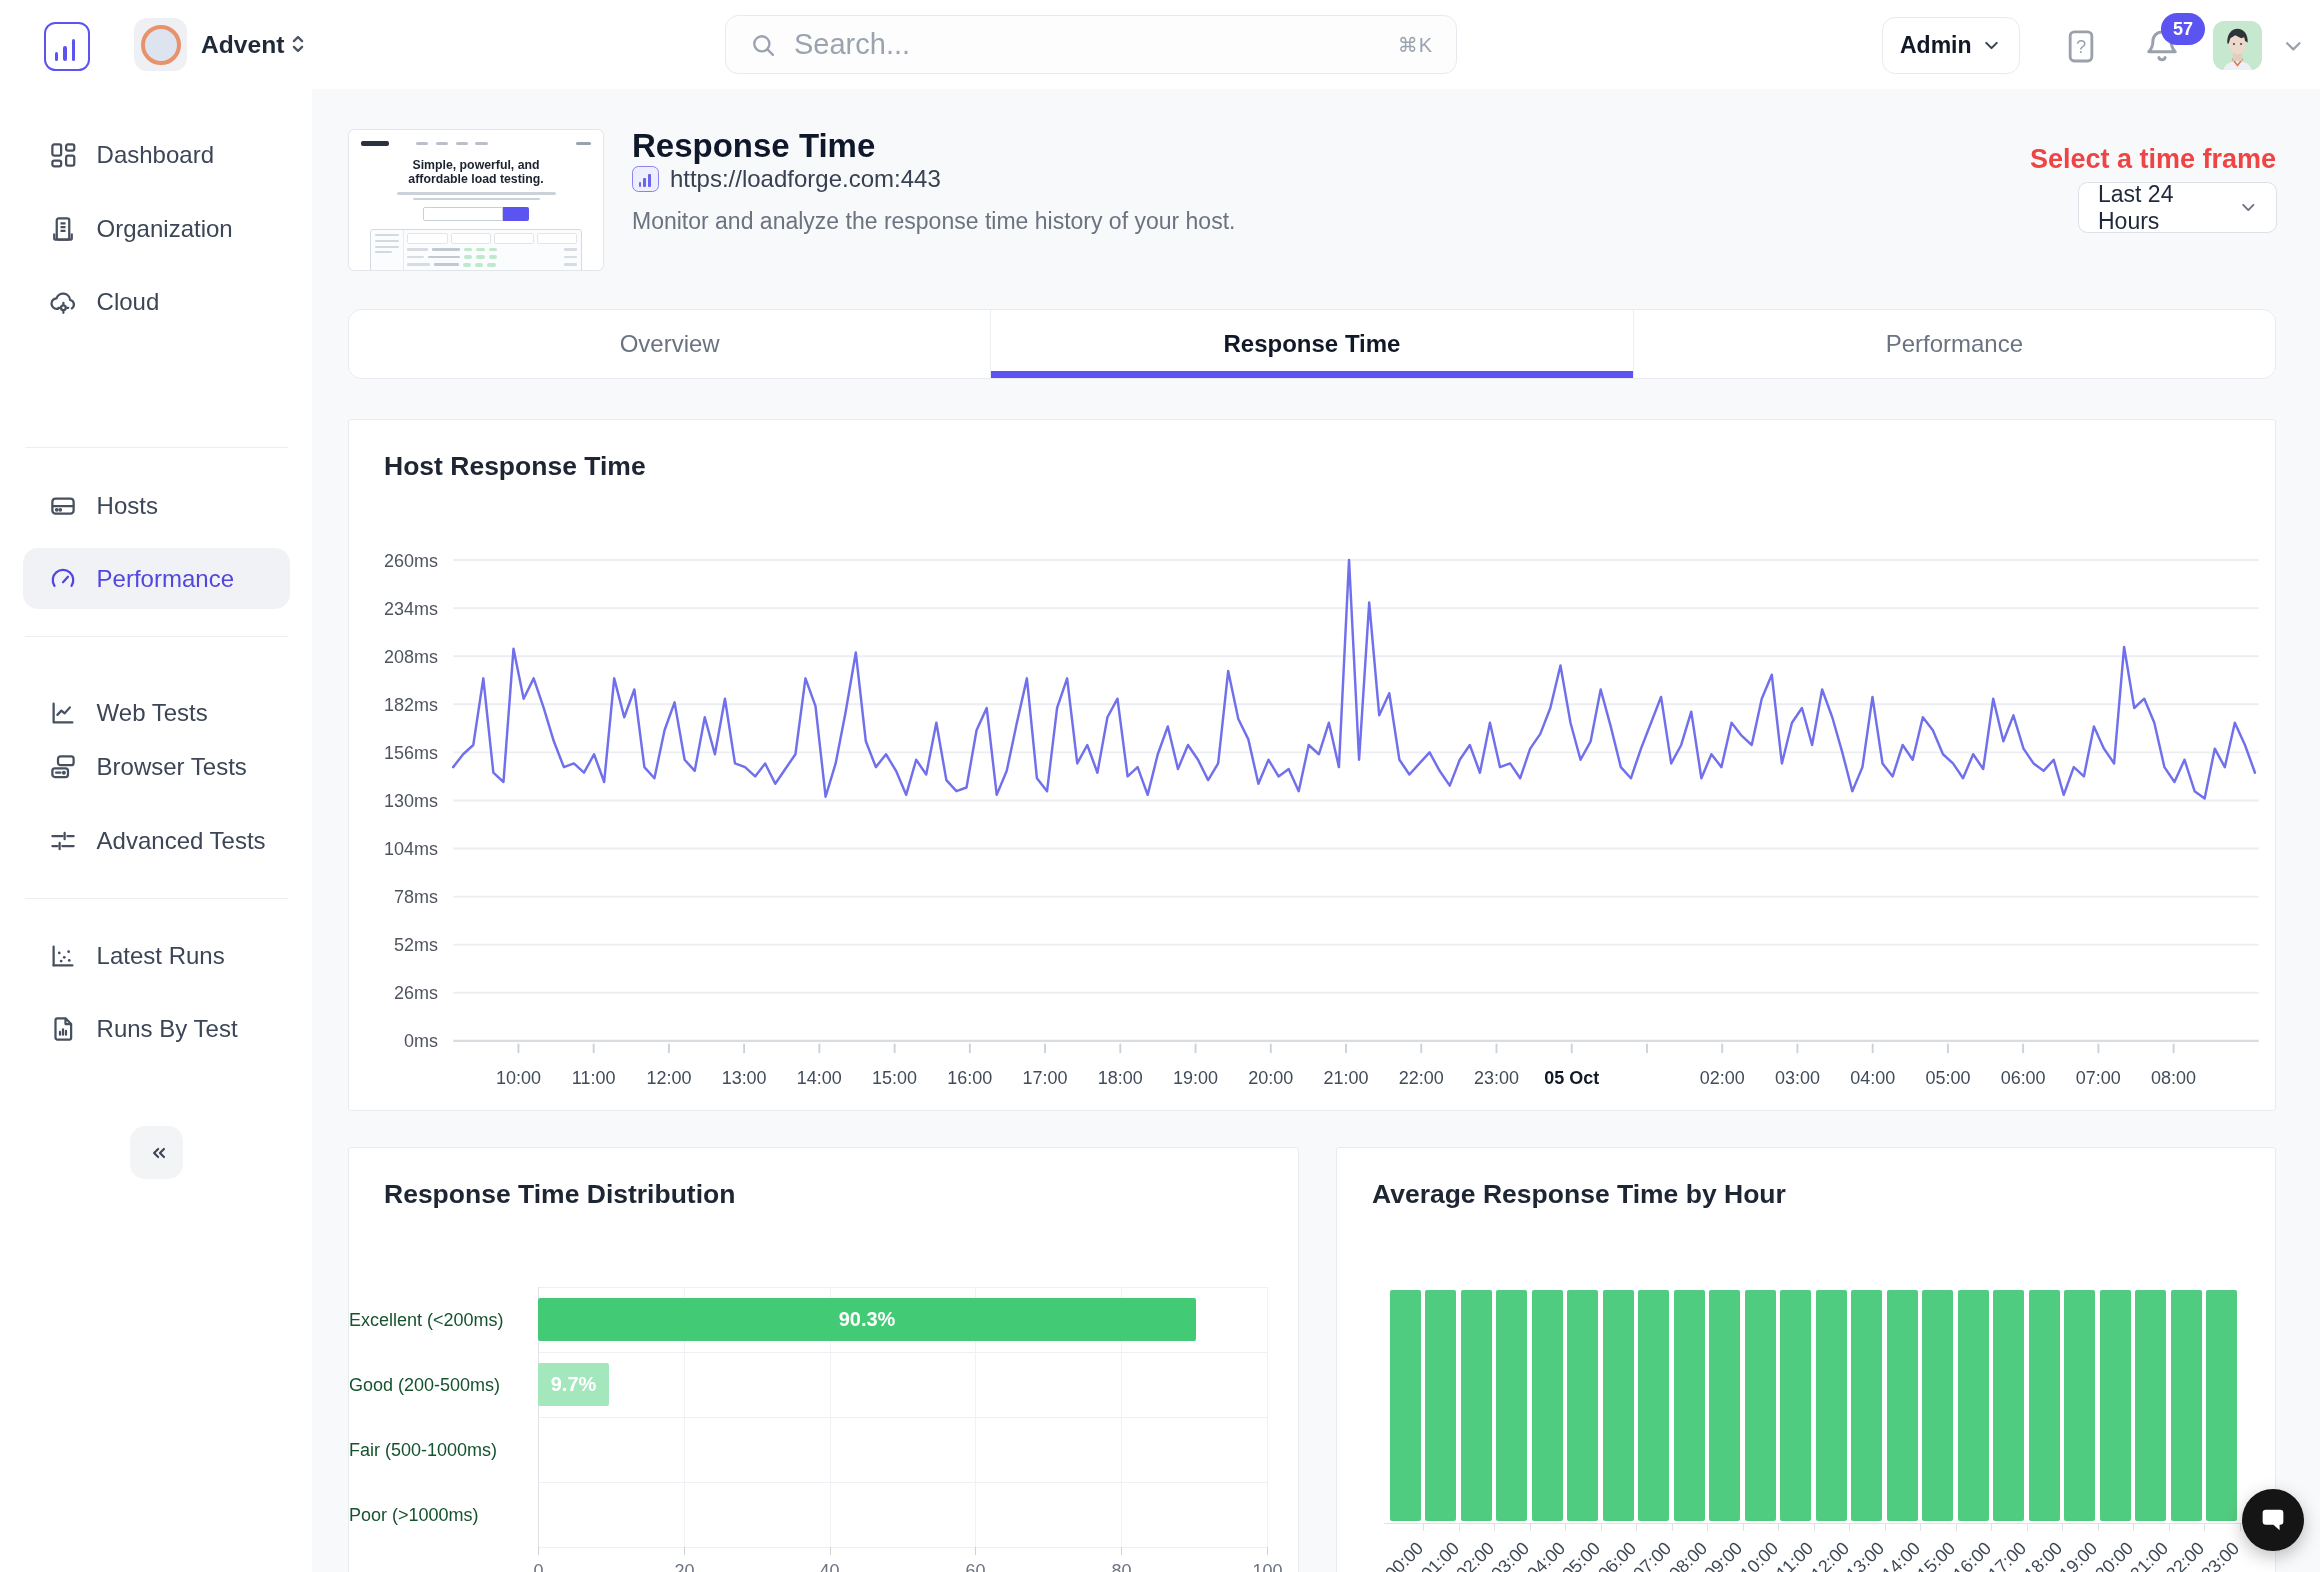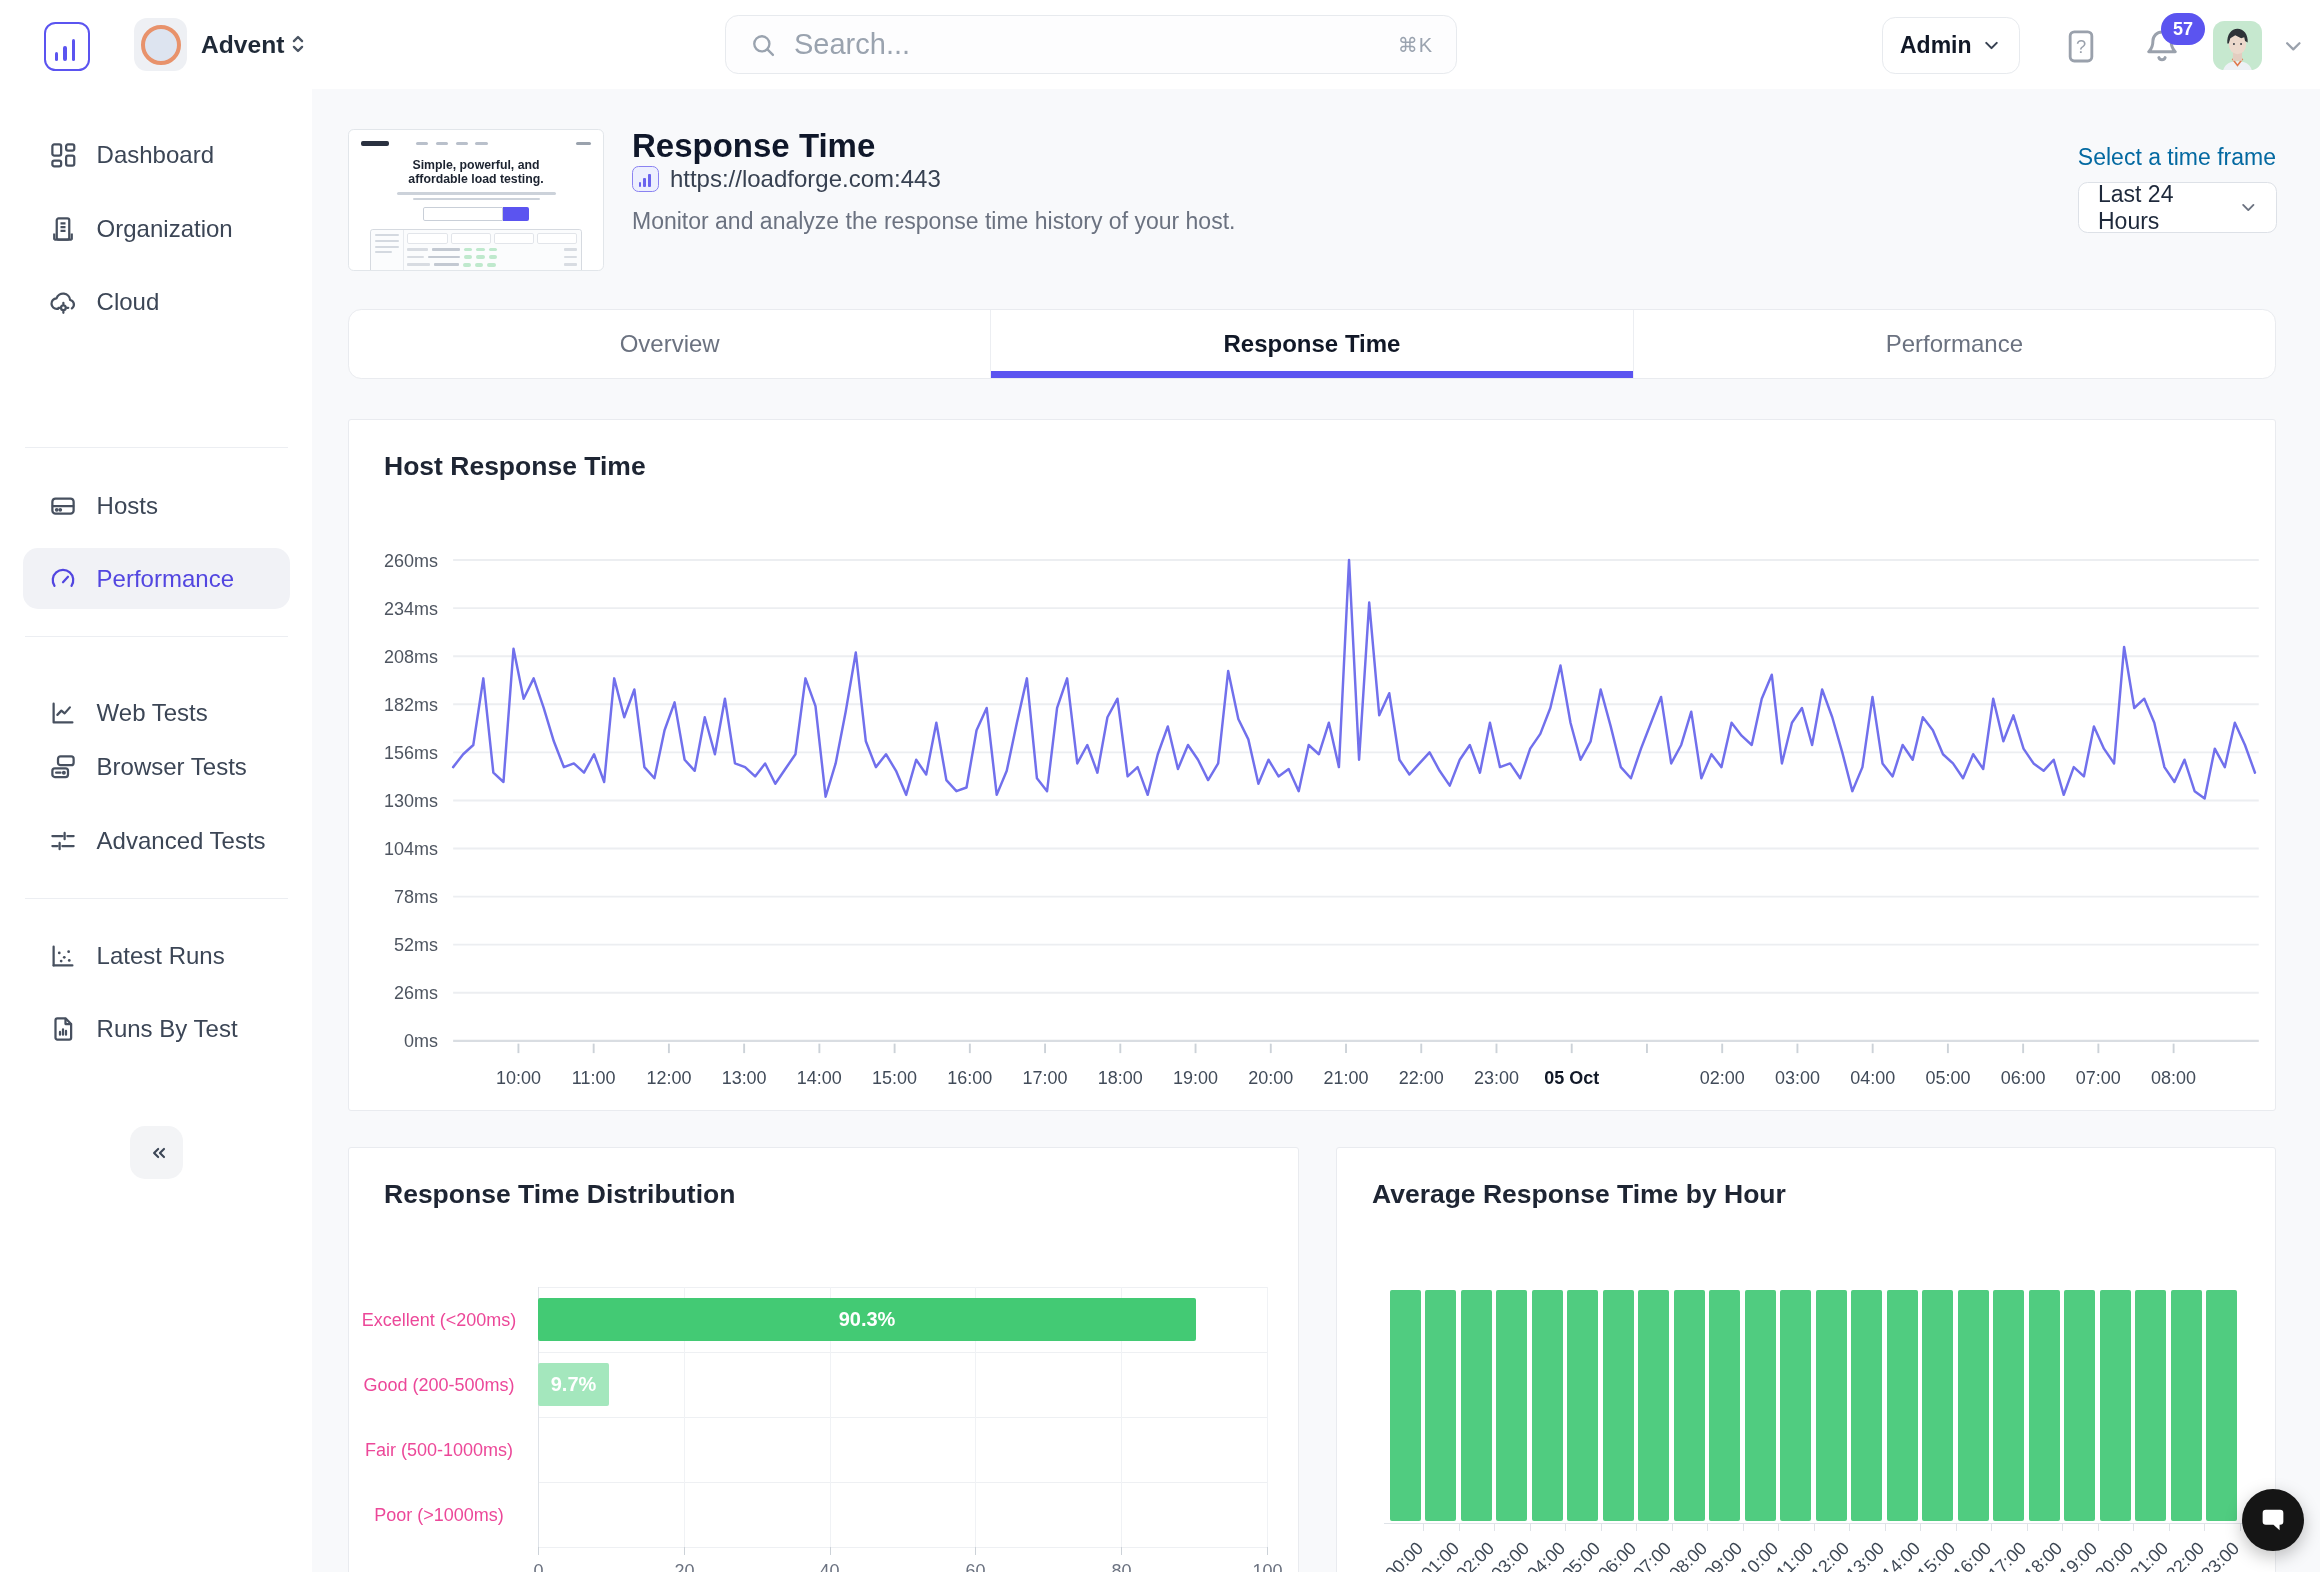--- a/index.html
+++ b/index.html
@@ -42,21 +42,21 @@
   .card{position:absolute;background:#fff;border:1.9px solid #e9ebef;border-radius:3px;box-sizing:border-box;}
   .h1{position:absolute;left:632px;top:127px;font-size:33px;font-weight:700;color:#0f172a;}
   .url-row{position:absolute;left:632px;top:163px;height:32px;display:flex;align-items:center;gap:11.4px;}
   .url-ic{width:26.5px;height:26.5px;border:1.9px solid #8a82f1;background:#edeffe;border-radius:6.6px;position:relative;box-sizing:border-box;}
   .url-ic i{position:absolute;bottom:3.8px;width:2.8px;background:#6a63ee;border-radius:0.9px;}
   .url-ic i:nth-child(1){left:5.7px;height:5.7px}
   .url-ic i:nth-child(2){left:10.4px;height:9.5px}
   .url-ic i:nth-child(3){left:15px;height:13.2px}
   .url-text{font-size:24px;color:#374151;}
   .desc{position:absolute;left:632px;top:208px;font-size:23px;color:#6b7280;}
-  .tf-label{position:absolute;right:44px;top:144px;font-size:23px;font-weight:400;color:#0369a1;}
+  .tf-label{position:absolute;right:44px;top:144px;font-size:27px;font-weight:700;color:#ef4444;}
   .tf-select{position:absolute;left:2078px;top:182px;width:199px;height:51px;background:#fff;border:1.9px solid #dde1e7;border-radius:9.5px;display:flex;align-items:center;justify-content:space-between;padding:0 17px 0 19px;font-size:23px;color:#1e293b;cursor:pointer;box-sizing:border-box;}
   
   .thumb{position:absolute;left:348px;top:129px;width:256px;height:142px;background:#fff;border:1.9px solid #e2e6ea;border-radius:5.7px;overflow:hidden;box-sizing:border-box;}
   .m-nav{height:13.2px;margin:6.6px 12.3px 0;display:flex;align-items:center;}
   .m-logo{width:28px;height:4.7px;background:#2a3140;border-radius:1.9px;}
   .m-links{display:flex;gap:7.6px;margin-left:26.5px;}
   .m-links i{width:12.3px;height:2.8px;background:#b9c0cb;border-radius:1.9px;}
   .m-signin{margin-left:auto;width:15px;height:2.8px;background:#9aa2ad;border-radius:1.9px;}
   .m-h1{margin-top:8.5px;font-size:12.3px;line-height:14px;font-weight:700;color:#1c2330;text-align:center;}
   .m-sub{margin:5.7px auto 0;width:159px;}
@@ -83,21 +83,21 @@
   
   .card-title{position:absolute;left:35px;top:31px;font-size:26.5px;font-weight:700;color:#1e2533;}
   #main-card{left:348px;top:419px;width:1928px;height:692px;}
   #dist-card{left:348px;top:1147px;width:951px;height:568px;}
   #hour-card{left:1336px;top:1147px;width:940px;height:568px;}
   
   .hline{position:absolute;height:0;border-top:1.9px solid #eef0f3;}
   .vline{position:absolute;width:0;border-left:1.9px solid #f0f2f5;}
   .axisline{border-color:#dfe3e8;}
   .dist-bar{position:absolute;display:flex;align-items:center;justify-content:center;color:#fff;font-size:20px;font-weight:700;border-radius:1.9px;}
-  .cat-label{position:absolute;width:180px;text-align:center;font-size:18px;color:#ec4899;transform:translateY(-50%);}
+  .cat-label{position:absolute;width:180px;text-align:left;font-size:18px;color:#14532d;transform:translateY(-50%);}
   .xtick-label{position:absolute;width:57px;text-align:center;font-size:18px;color:#6b7280;}
   .tickmark{position:absolute;width:0;height:7.6px;border-left:1.9px solid #ccd2d8;}
   
   .hour-bar{position:absolute;background:#50cc80;border-radius:1.9px;}
   .rot-label{position:absolute;width:85px;text-align:right;font-size:18px;color:#3f4956;transform:rotate(-45deg);transform-origin:100% 0;}
   
   .chat-fab{position:absolute;left:2242px;top:1489px;width:62px;height:62px;border-radius:50%;background:#151515;display:flex;align-items:center;justify-content:center;box-shadow:0 5.7px 17px rgba(0,0,0,.25);cursor:pointer;}
 </style>
 </head>
 <body>

